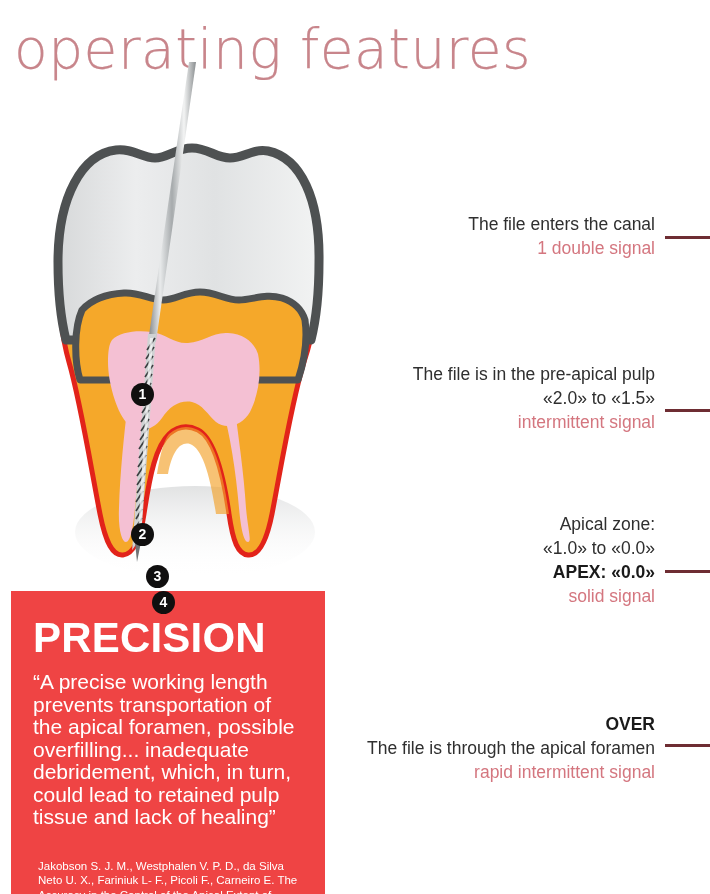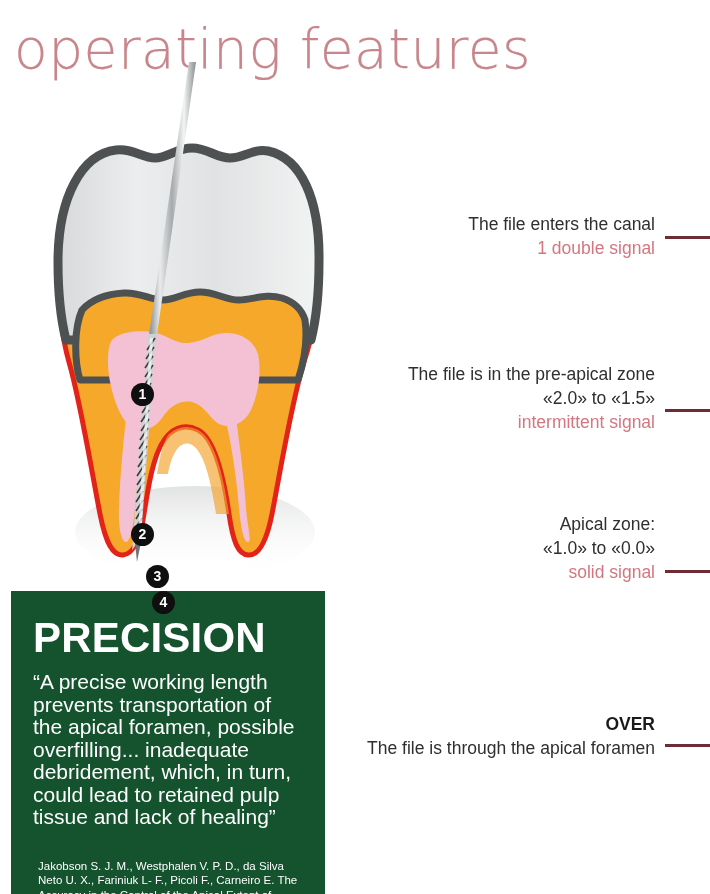--- a/index.html
+++ b/index.html
@@ -93,21 +93,21 @@
   .conn-3 { top: 570px; }
   .conn-4 { top: 744px; }
 
   
   .precision-box {
     position: absolute;
     left: 11px;
     top: 591px;
     width: 314px;
     height: 303px;
-    background: #14532d;
+    background: #ef4444;
     overflow: hidden;
     box-sizing: border-box;
     padding: 24px 22px 0 22px;
   }
   .precision-title {
     color: #ffffff;
     font-size: 42px;
     line-height: 46px;
     font-weight: 700;
     letter-spacing: 0.2px;
@@ -296,36 +296,38 @@
   <div class="marker marker-4">4</div>
 </div>
 
 <div class="annotation ann-1">
   <span class="line">The file enters the canal</span>
   <span class="line signal">1 double signal</span>
 </div>
 <div class="connector conn-1"></div>
 
 <div class="annotation ann-2">
-  <span class="line">The file is in the pre-apical zone</span>
+  <span class="line">The file is in the pre-apical pulp</span>
   <span class="line">«2.0» to «1.5»</span>
   <span class="line signal">intermittent signal</span>
 </div>
 <div class="connector conn-2"></div>
 
 <div class="annotation ann-3">
   <span class="line">Apical zone:</span>
   <span class="line">«1.0» to «0.0»</span>
+  <span class="line bold">APEX: «0.0»</span>
   <span class="line signal">solid signal</span>
 </div>
 <div class="connector conn-3"></div>
 
 <div class="annotation ann-4">
   <span class="line bold">OVER</span>
   <span class="line">The file is through the apical foramen</span>
+  <span class="line signal">rapid intermittent signal</span>
 </div>
 <div class="connector conn-4"></div>
 
 <div class="precision-box">
   <div class="precision-title">PRECISION</div>
   <p class="precision-quote">“A precise working length prevents transportation of the apical foramen, possible overfilling... inadequate debridement, which, in turn, could lead to retained pulp tissue and lack of healing”</p>
   <p class="precision-citation">Jakobson S. J. M., Westphalen V. P. D., da Silva Neto U. X., Fariniuk L- F., Picoli F., Carneiro E. The Accuracy in the Control of the Apical Extent of Rotary Canal Instrumentation Using RootZX II and ProTaper Instruments: An</p>
 </div>
 
 </body></html>

